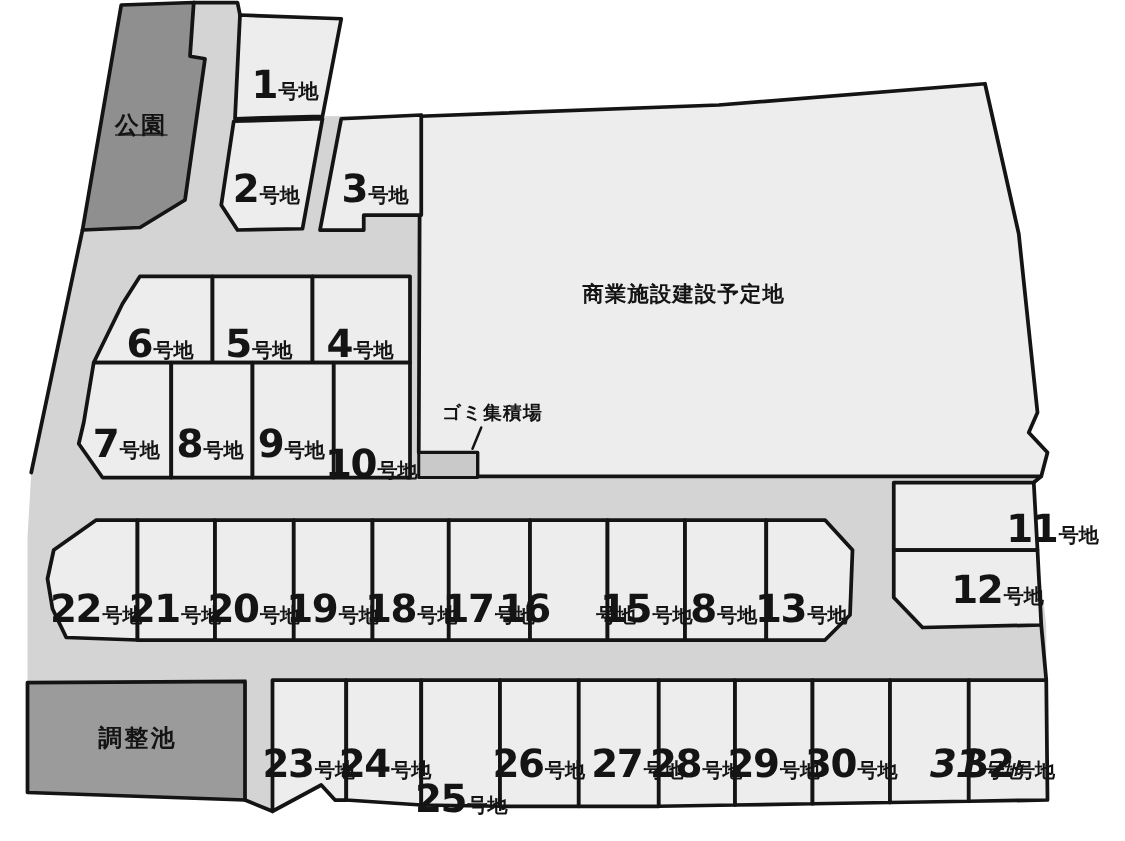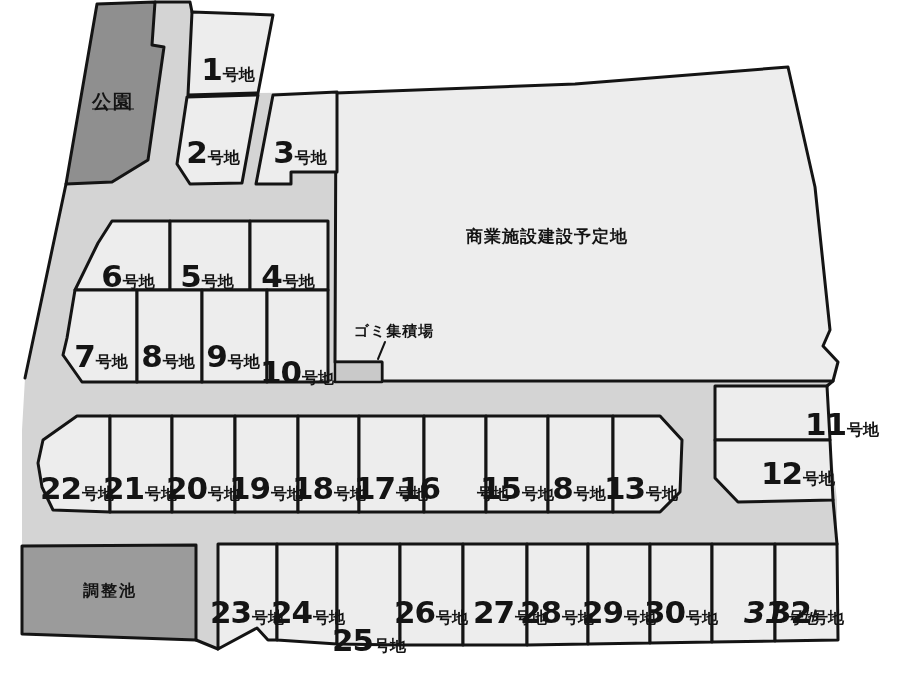--- a/index.html
+++ b/index.html
@@ -26,21 +26,21 @@
   }
   .lot-label .num{font-size:31px;letter-spacing:-1px;}
   .lot-label .suf{font-size:16px;margin-left:1px;}
   .area-label{
     position:absolute;transform:translate(-50%,-50%);
     font-weight:bold;color:#141414;white-space:nowrap;line-height:1;
   }
   .area-label.park{font-size:19px;letter-spacing:2px;text-decoration:underline;}
   .area-label.commercial{font-size:17px;letter-spacing:1px;}
   .area-label.garbage{font-size:15px;letter-spacing:1px;}
-  .area-label.pond{font-size:16px;letter-spacing:2px;}
+  .area-label.pond{font-size:19px;letter-spacing:2px;}
 </style>
 </head>
 <body>
 
 <div class="stage">
   <svg width="900" height="673" viewBox="0 0 900 673">
 
     <polygon class="shape-road" points="97,3 155,2 190,2 192,12 273,15 258,93 336,92 575,84 788,67 815,187 830,330 823,346 838,362 833,381 827,386 830,440 837,500 837,544 838,640 775,641 712,642 650,643 588,644 527,645 463,645 400,645 337,644 277,640 268,640 257,628 218,649 196,640 22,634 22,430 25,378 66,184"></polygon>
 
     <polygon class="shape-park" points="97,4 155,2 152,45 164,47 148,160 112,182 66,184"></polygon>

